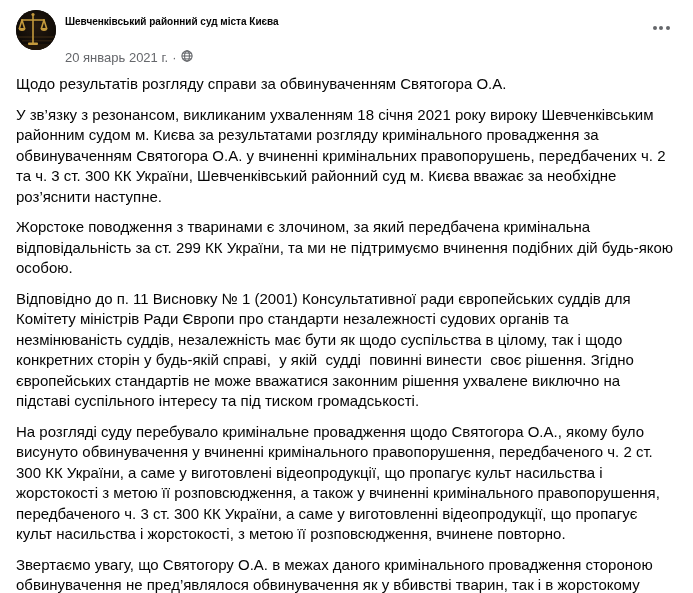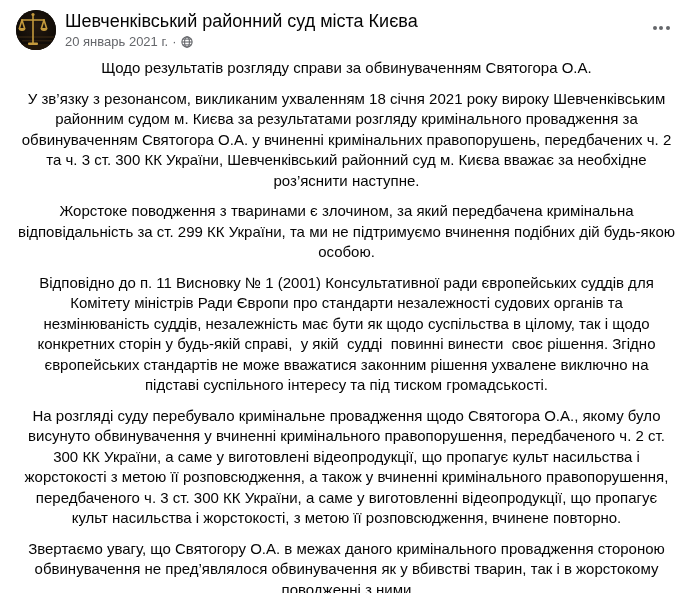--- a/index.html
+++ b/index.html
@@ -36,35 +36,35 @@
     cursor: pointer;
     background: #14100b;
   }
   .avatar svg { display: block; }
   .header-meta {
     margin-left: 9px;
     padding-top: 1px;
     min-width: 0;
   }
   .page-name {
-    font-size: 18px;
+    font-size: 10px;
     line-height: 21px;
-    font-weight: 400;
+    font-weight: 700;
     color: #050505;
     cursor: pointer;
     white-space: nowrap;
   }
   .post-meta {
     display: flex;
-    align-items: center;
+    align-items: flex-start;
     gap: 4px;
     font-size: 13px;
     line-height: 17px;
     color: #65676b;
-    margin-top: 1px;
+    margin-top: 17px;
   }
   .post-meta .date { cursor: pointer; }
   .globe-icon {
     display: inline-flex;
     align-items: center;
     margin-top: 1px;
   }
   .more-btn {
     position: absolute;
     right: 16px;
@@ -86,21 +86,20 @@
   }
   .post-body {
     padding: 2px 16px 0 16px;
   }
   .post-body p {
     margin: 0 0 10px 0;
     font-size: 15px;
     line-height: 20.5px;
     color: #050505;
     white-space: pre-wrap;
-    text-align: center;
   }
 </style>
 </head>
 <body>
 
 <div class="post">
 
   <div class="post-header">
 
     <div class="avatar">

